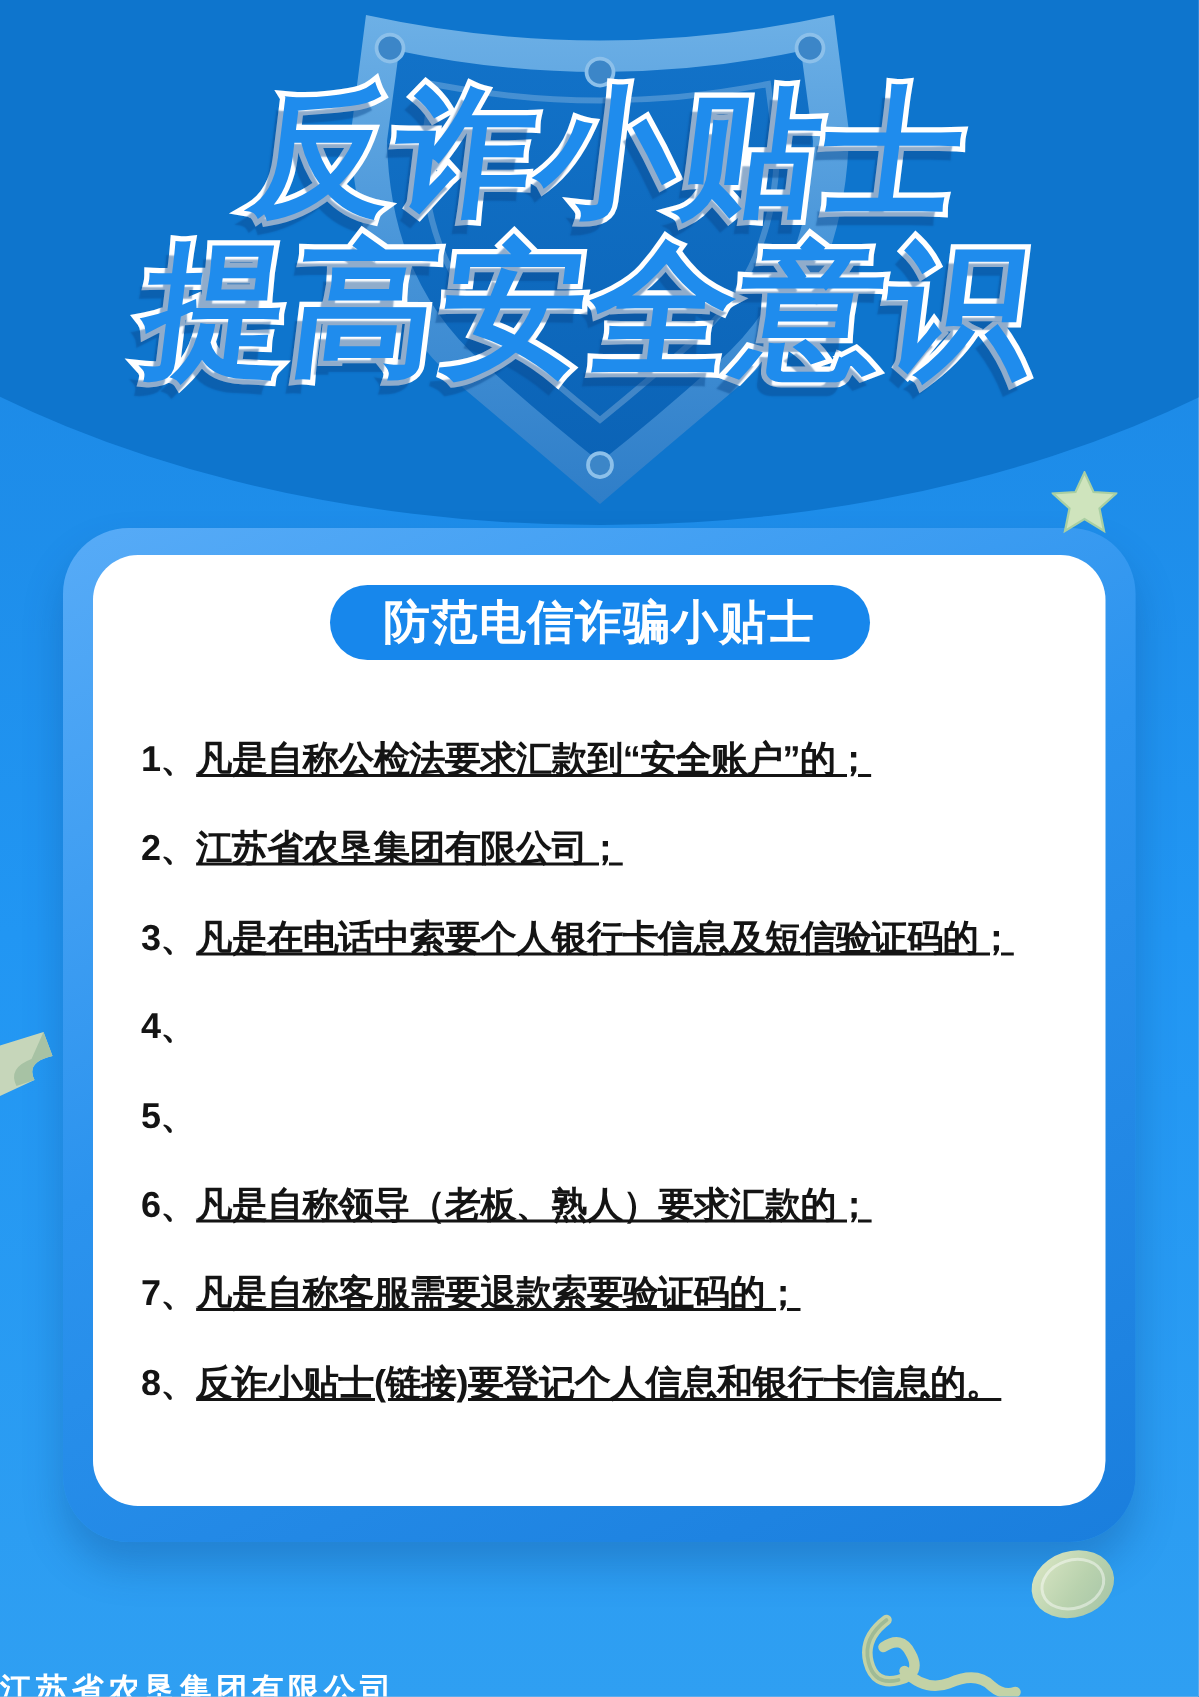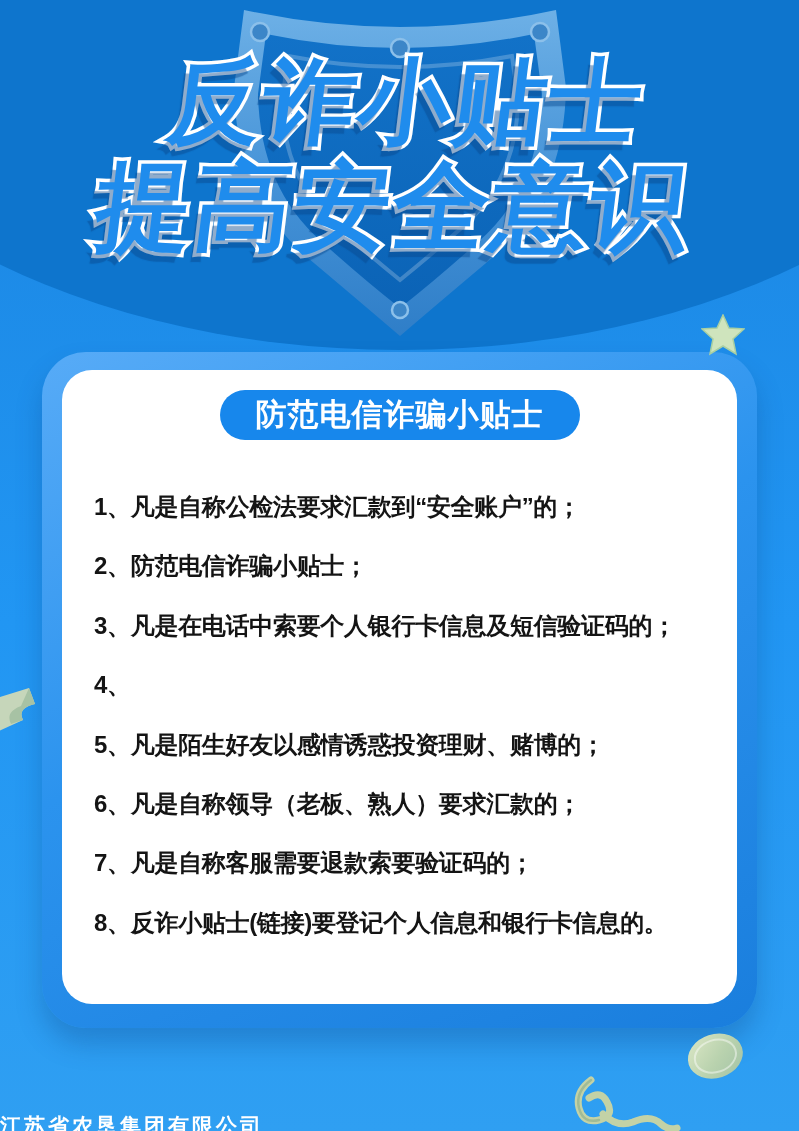--- a/index.html
+++ b/index.html
@@ -54,21 +54,21 @@
     display:flex;align-items:center;justify-content:center;white-space:nowrap;text-align:center;
   }
   .tips{position:absolute;left:32px;right:18px;top:124px;}
   .tip{
     display:flex;align-items:flex-start;
     font-size:24px;font-weight:800;color:#141414;
     line-height:1.1;margin-bottom:33px;letter-spacing:-0.3px;
     white-space:nowrap;
   }
   .tip-num{flex:0 0 auto;}
-  .tip-text{flex:0 0 auto;}
+  .tip-text{flex:0 0 auto;text-decoration:underline;}
 
   
   .footer{
     position:absolute;left:0;top:1112px;width:100%;z-index:3;
     text-align:left;color:#ffffff;
     font-family:"Liberation Serif","DejaVu Serif",serif;
     font-size:21px;font-weight:700;letter-spacing:3px;
   }
 
   
@@ -130,32 +130,31 @@
 
   <div class="card">
     <div class="badge">防范电信诈骗小贴士</div>
     <div class="tips">
       <div class="tip">
         <span class="tip-num">1、</span>
         <span class="tip-text">凡是自称公检法要求汇款到“安全账户”的；</span>
       </div>
       <div class="tip">
         <span class="tip-num">2、</span>
-        <span class="tip-text">防范电信诈骗小贴士；</span>
+        <span class="tip-text">江苏省农垦集团有限公司；</span>
       </div>
       <div class="tip">
         <span class="tip-num">3、</span>
         <span class="tip-text">凡是在电话中索要个人银行卡信息及短信验证码的；</span>
       </div>
       <div class="tip">
         <span class="tip-num">4、</span>
       </div>
       <div class="tip">
         <span class="tip-num">5、</span>
-        <span class="tip-text">凡是陌生好友以感情诱惑投资理财、赌博的；</span>
       </div>
       <div class="tip">
         <span class="tip-num">6、</span>
         <span class="tip-text">凡是自称领导（老板、熟人）要求汇款的；</span>
       </div>
       <div class="tip">
         <span class="tip-num">7、</span>
         <span class="tip-text">凡是自称客服需要退款索要验证码的；</span>
       </div>
       <div class="tip">

